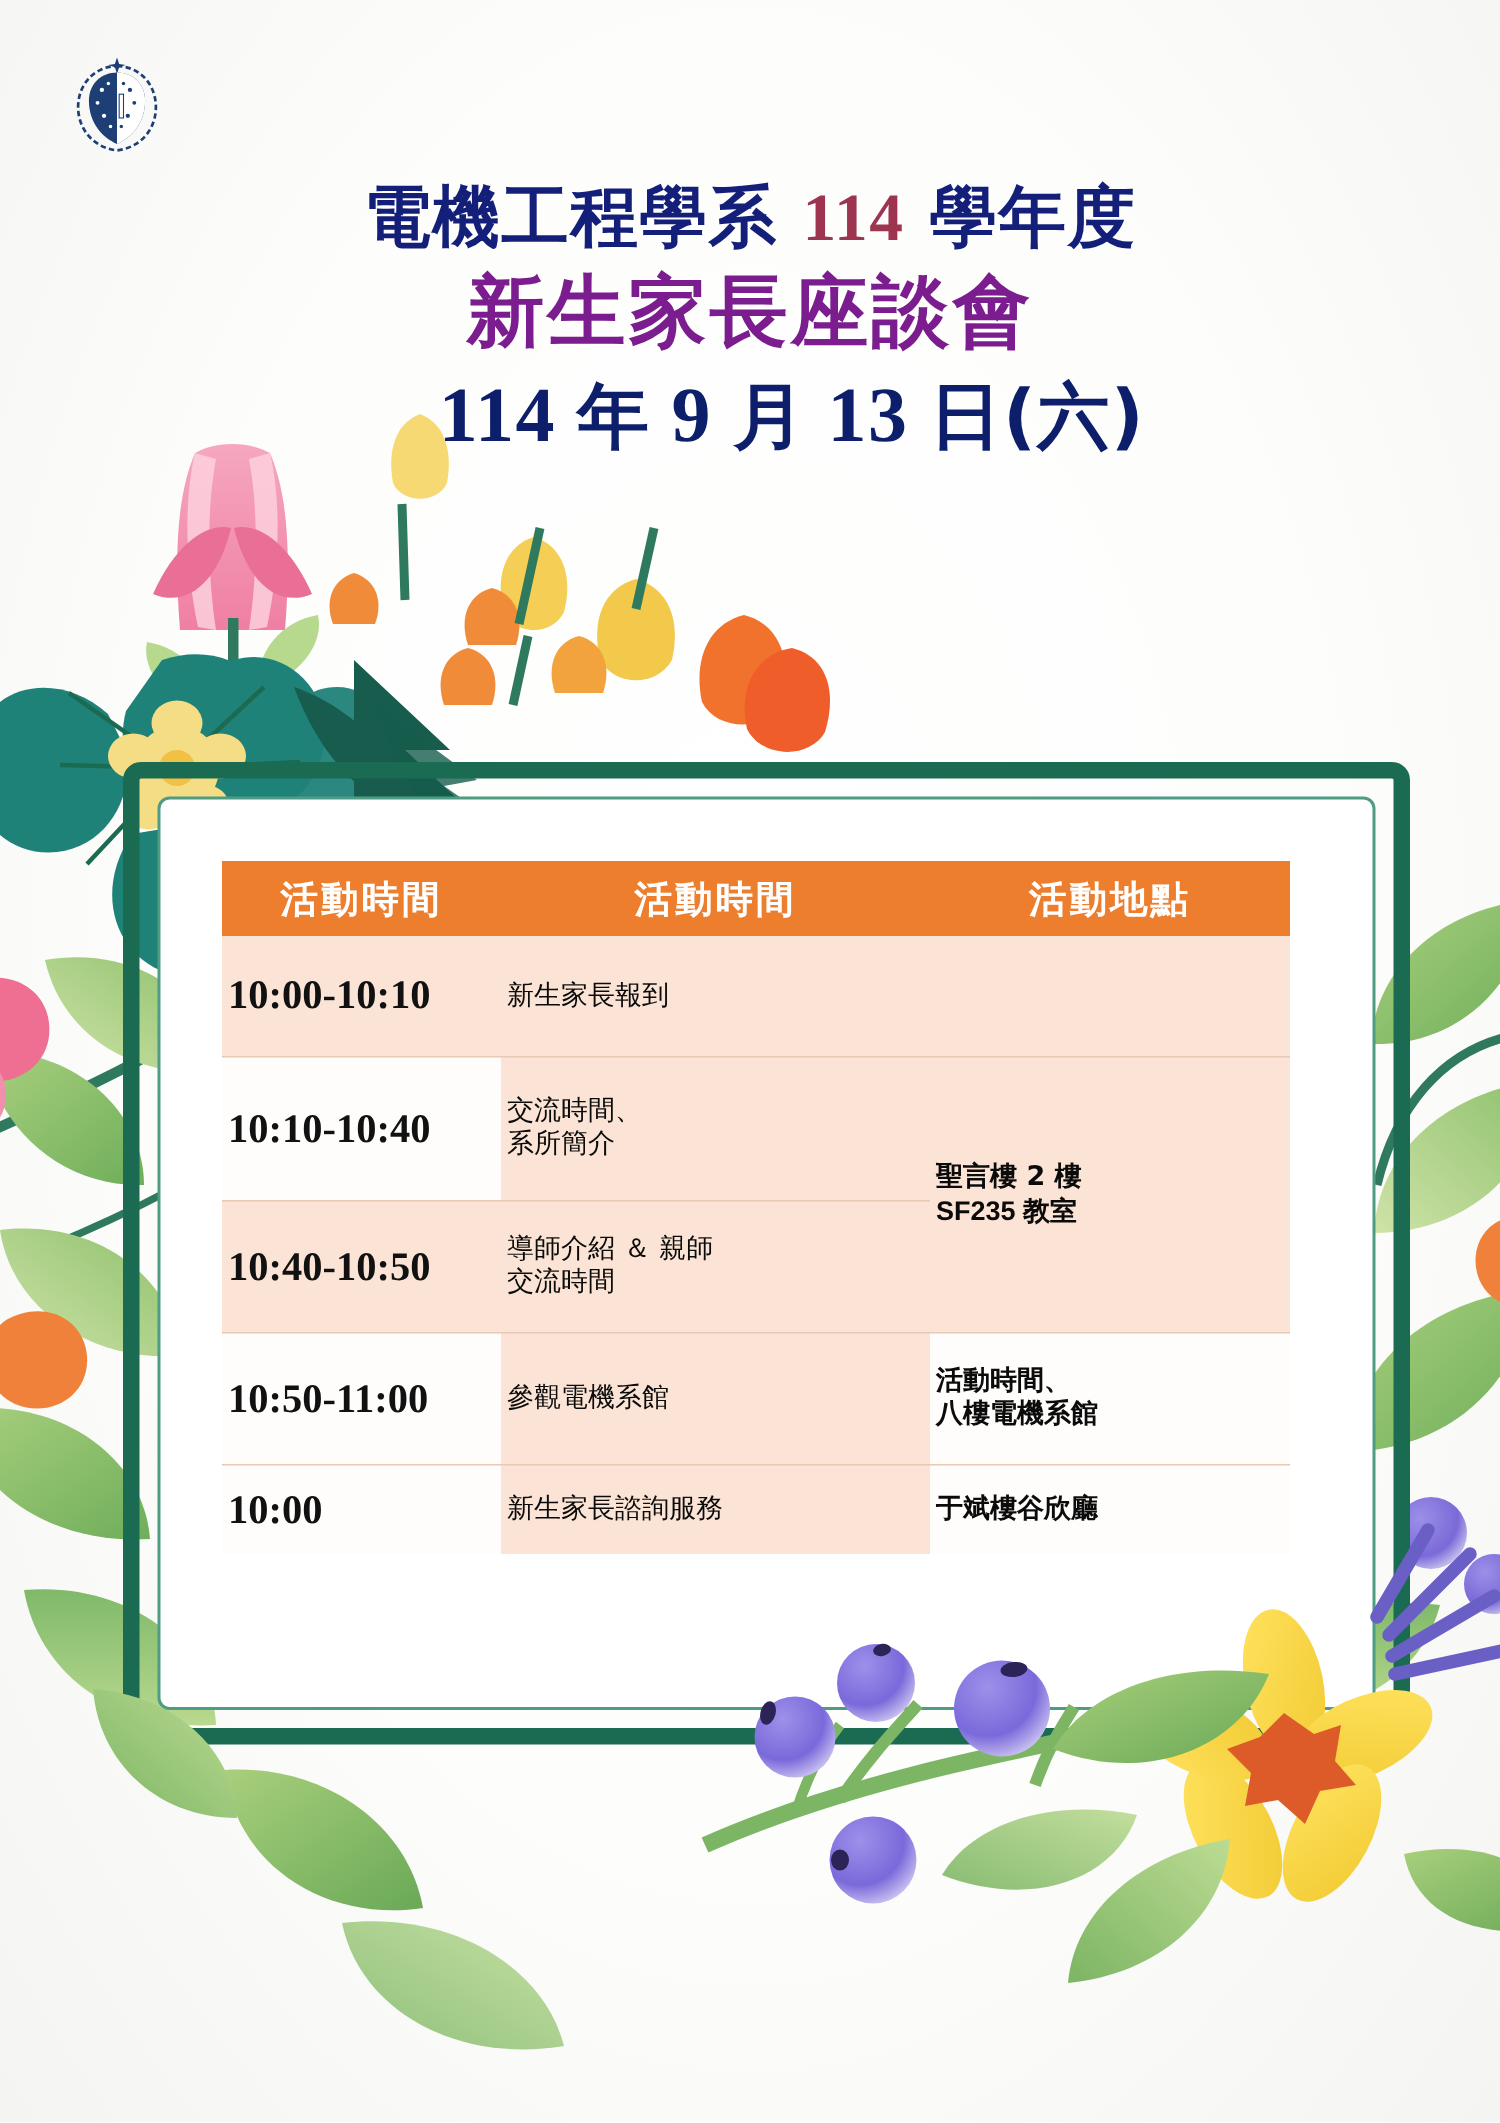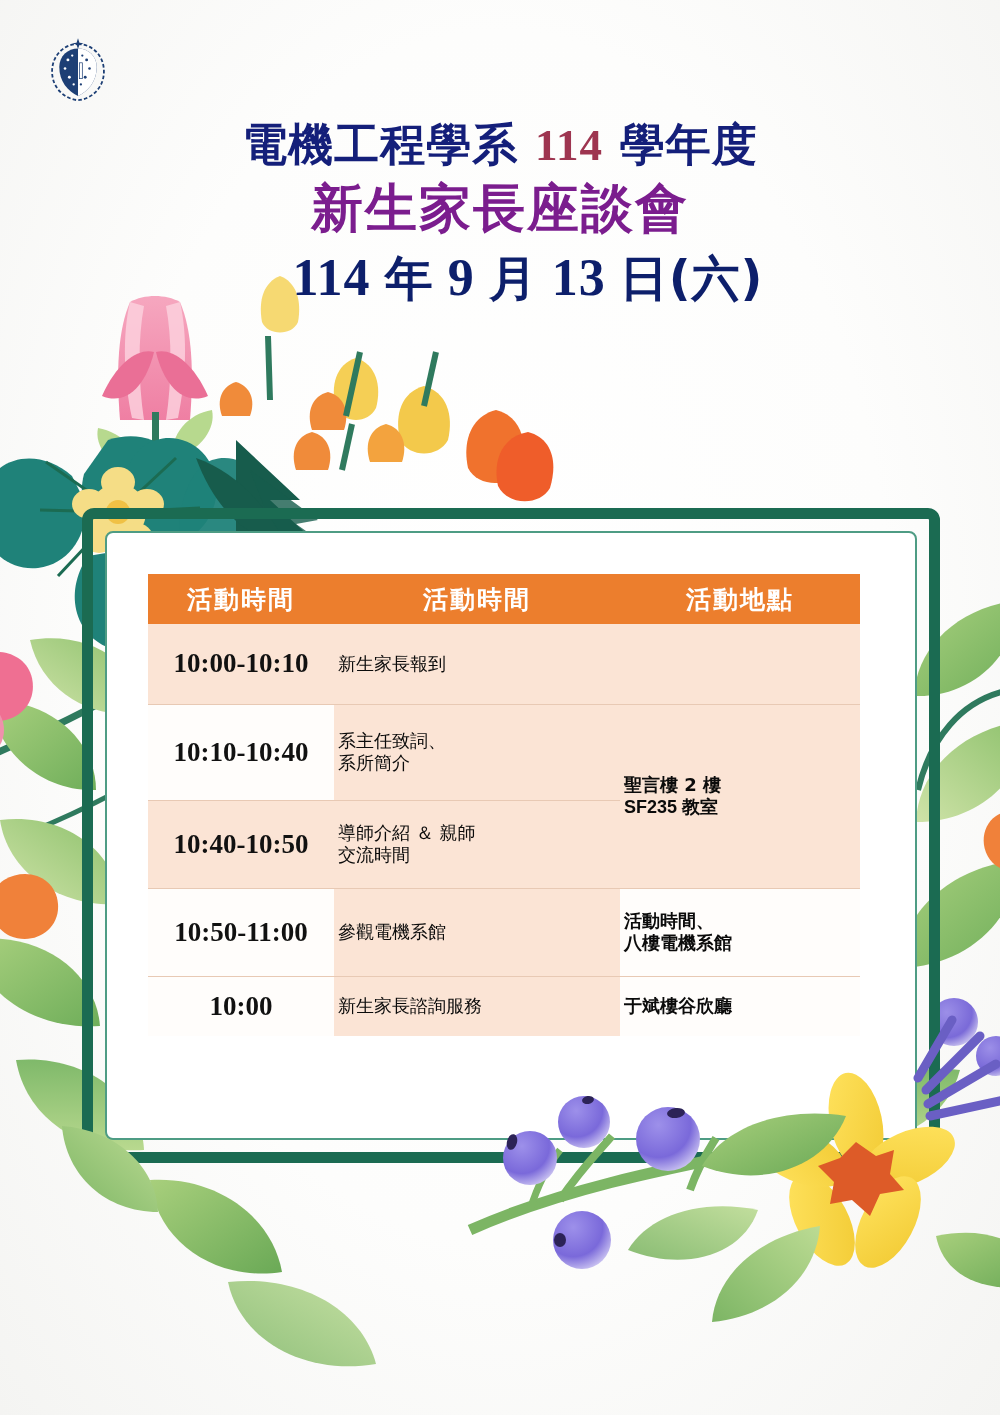--- a/index.html
+++ b/index.html
@@ -114,21 +114,21 @@
   }
 
   table.sched td {
     vertical-align: middle;
     border-top: 1px solid #e8c9b4;
     padding: 6px 4px;
   }
   td.time {
     font-family: "Liberation Serif", serif;
     font-size: 27px; font-weight: 700; color: #111111;
-    text-align: center; letter-spacing: 0px;
+    text-align: left; letter-spacing: 0px;
   }
   td.act, td.loc {
     font-family: "DejaVu Sans", sans-serif;
     font-size: 18px; font-weight: 400; color: #0b0b0b;
     line-height: 1.25;
     text-align: left;
   }
   td.act { padding-left: 12px; }
   td.loc { padding-left: 12px; font-weight: 700; }
   td.loc .en { font-family: Liberation Sans, sans-serif; }
@@ -329,21 +329,21 @@
       </thead>
       <tbody>
         <tr class="r1">
           <td class="time peach">10:00-10:10</td>
           <td class="act peach">新生家長報到</td>
           <td class="loc peach"></td>
         </tr>
         <tr class="r2">
           <td class="time white">10:10-10:40</td>
           <td class="act peach">
-            <div>系主任致詞、</div>
+            <div>交流時間、</div>
             <div>系所簡介</div>
           </td>
           <td class="loc peach" rowspan="2">
             <div>聖言樓 2 樓</div>
             <div class="en">SF235 教室</div>
           </td>
         </tr>
         <tr class="r3">
           <td class="time peach">10:40-10:50</td>
           <td class="act peach">

